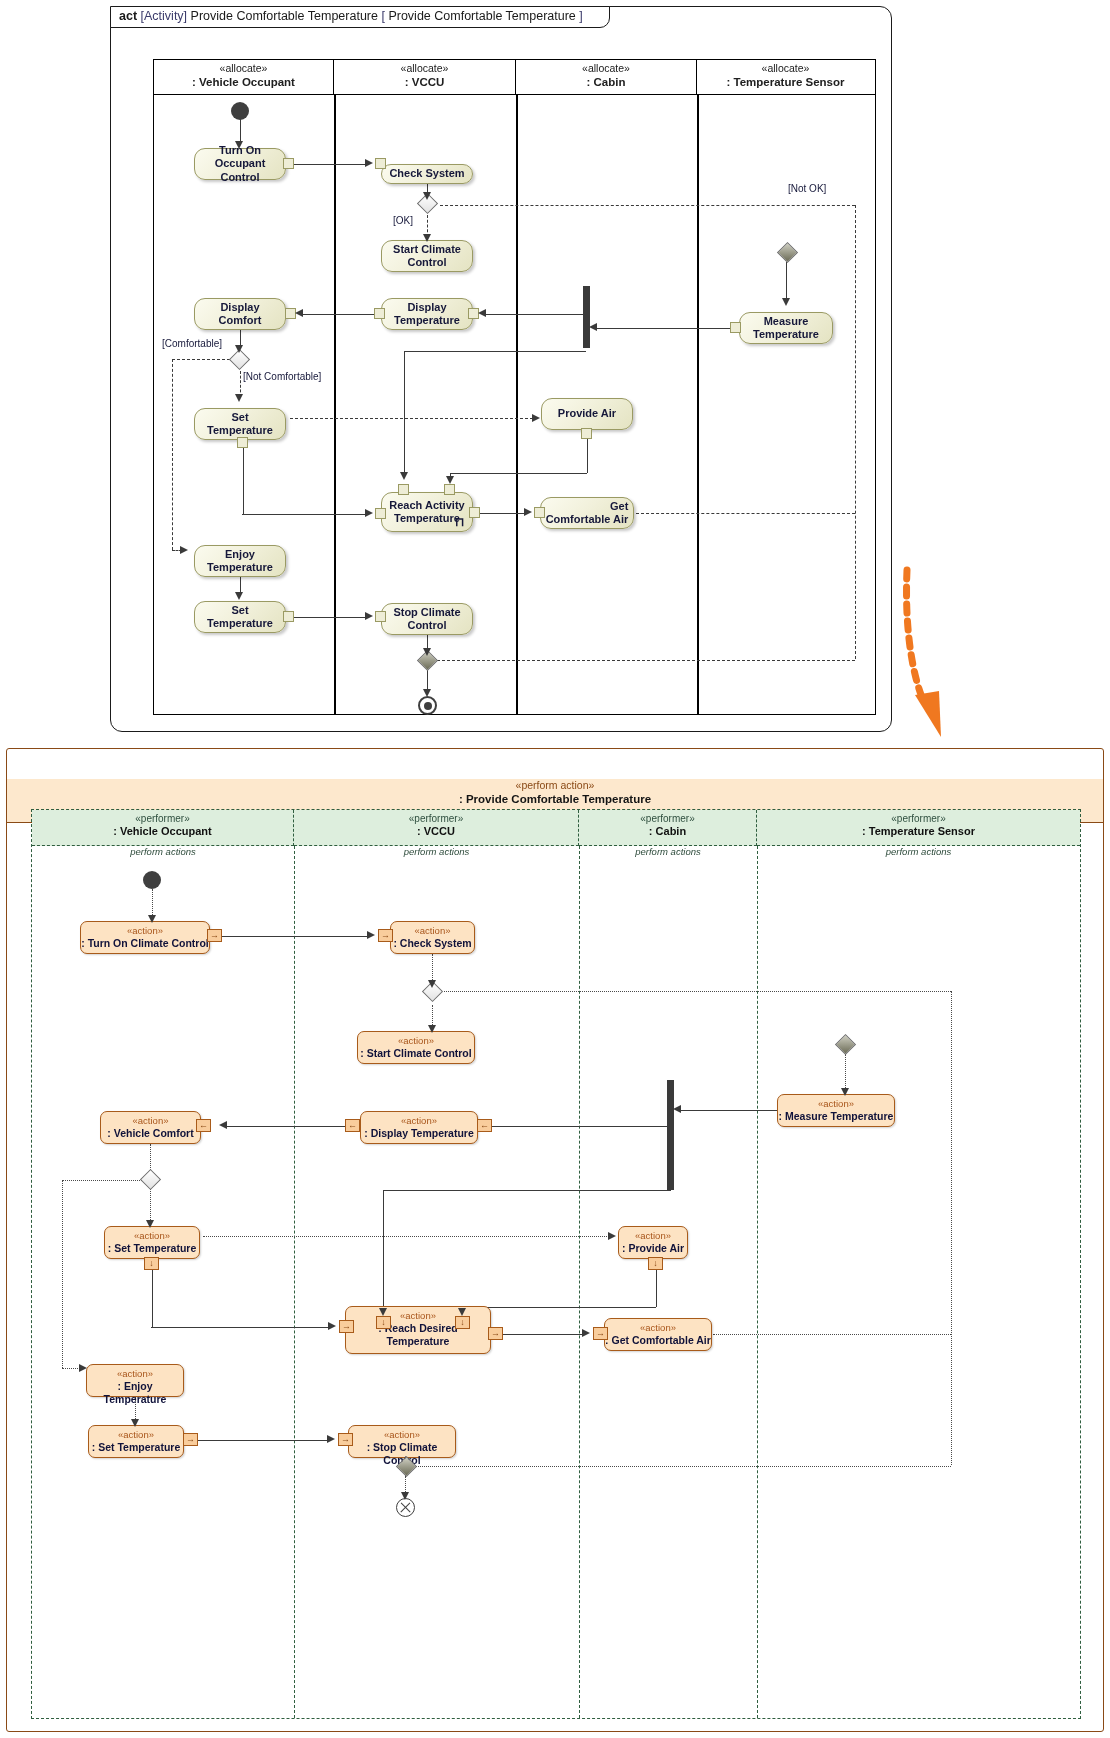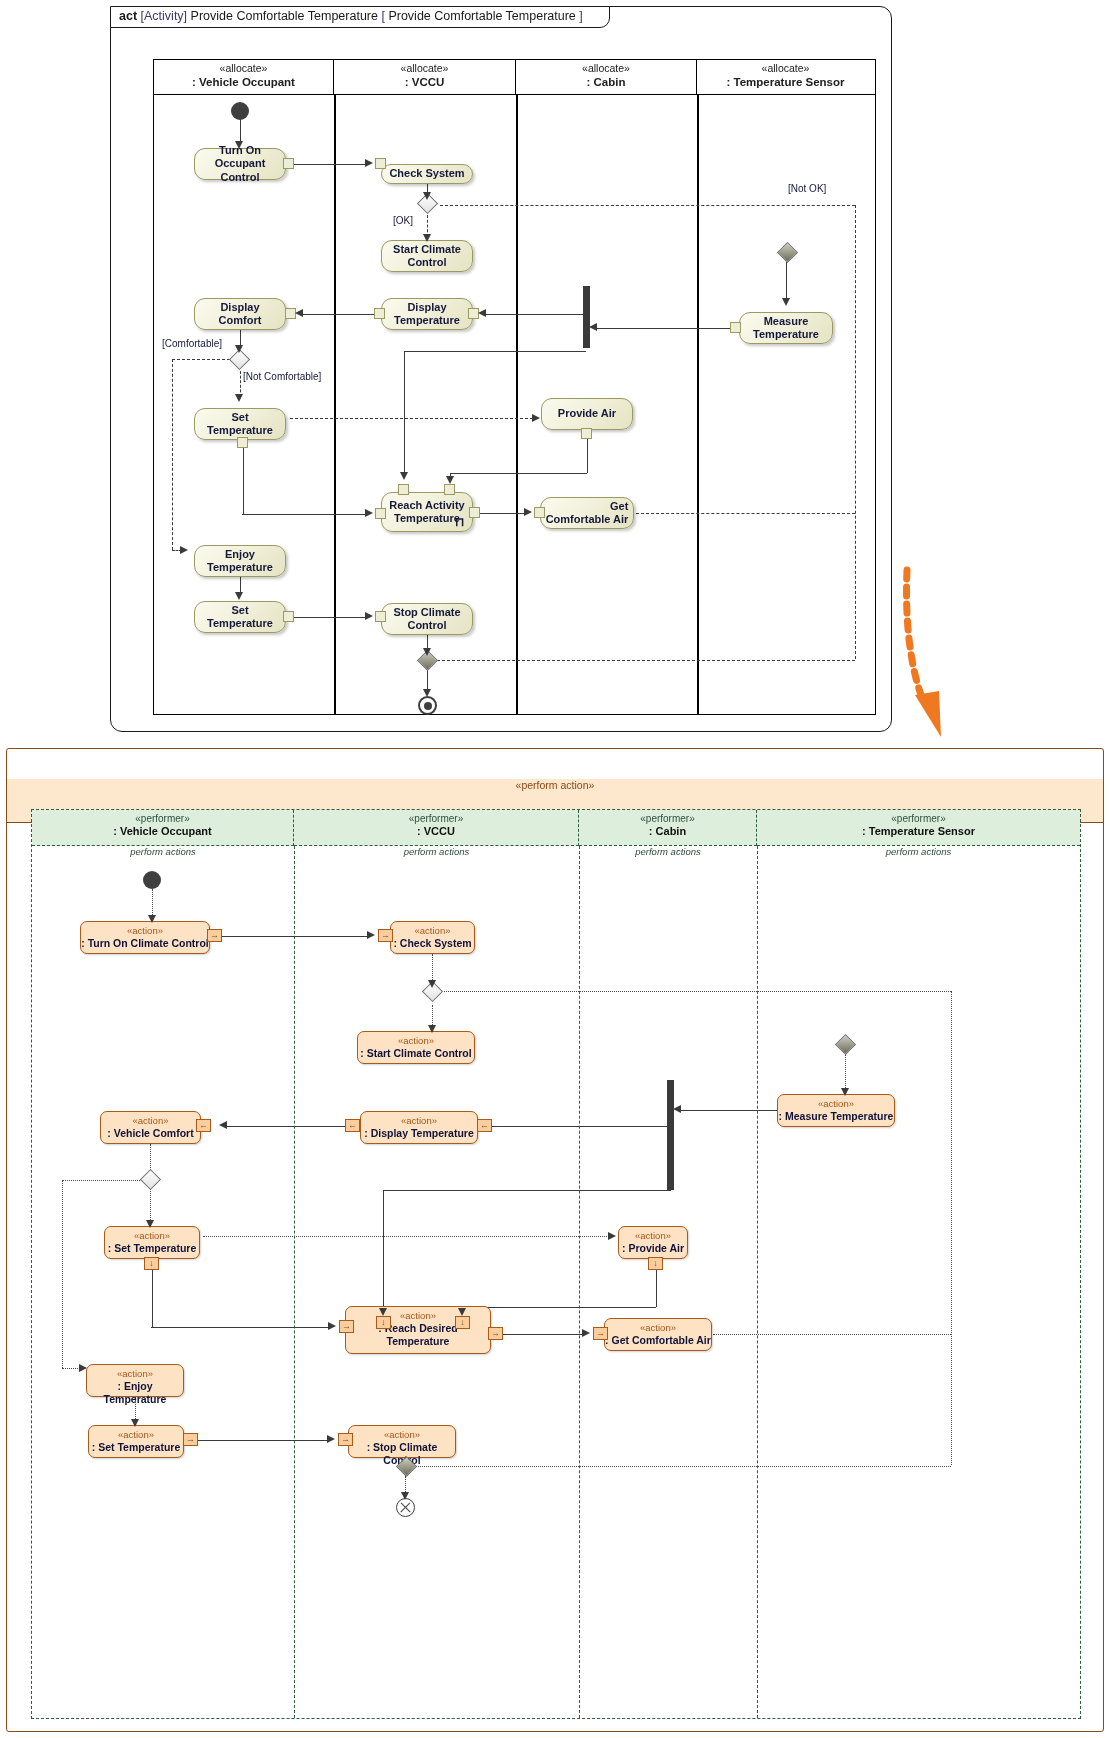--- a/index.html
+++ b/index.html
@@ -318,20 +318,21 @@
 <div id="bigarrow">
   <svg width="60" height="180" viewBox="0 0 60 180">
     <path d="M12,5 C10,50 14,100 28,135" stroke="#f07820" stroke-width="7" fill="none" stroke-dasharray="9,8" stroke-linecap="round"></path>
     <path d="M20,130 L46,172 L44,126 Z" fill="#f07820"></path>
   </svg>
 </div>
 
 <div id="bottom-frame">
   <div id="bp-title">
     <div class="st">«perform action»</div>
+    <div class="nm">: Provide Comfortable Temperature</div>
   </div>
 
   <div id="bp-lanes">
     <div class="bp-head" style="left:0;width:262px;">
       <div class="st">«performer»</div>
       <div class="nm">: Vehicle Occupant</div>
     </div>
     <div class="bp-head" style="left:262px;width:285px;">
       <div class="st">«performer»</div>
       <div class="nm">: VCCU</div>

